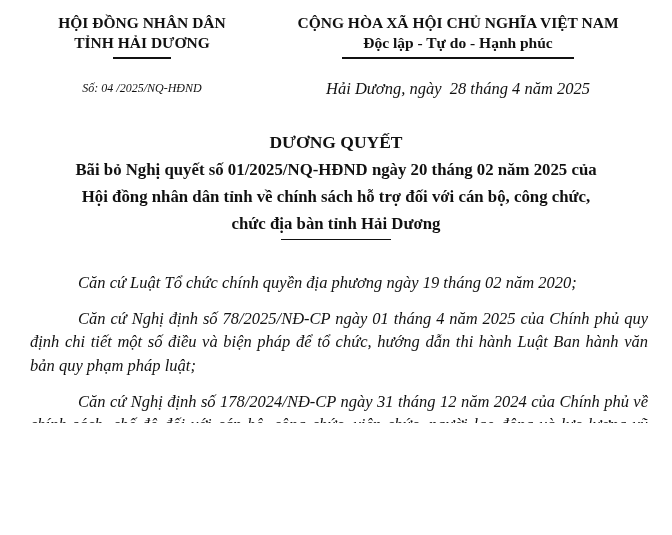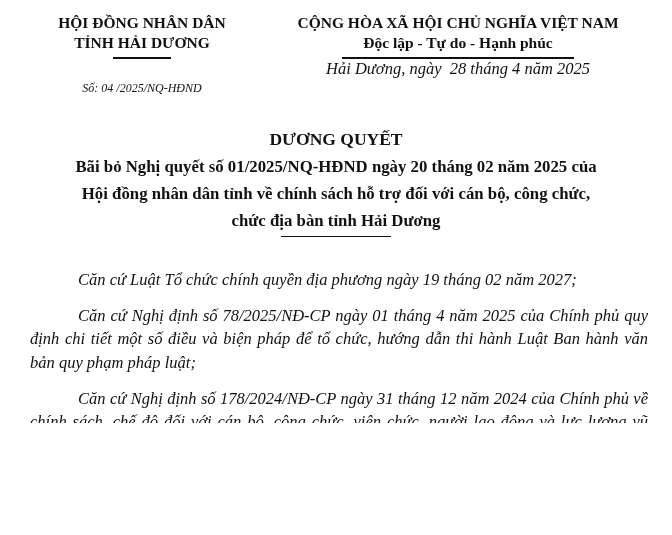--- a/index.html
+++ b/index.html
@@ -37,20 +37,21 @@
   .rule { height: 1.5px; background: #111111; }
   .rule-left  { width: 58px;  margin: 4px auto 0; }
   .rule-right { width: 232px; margin: 4px auto 0; }
   .doc-number {
     margin-top: 22px;
     font-size: 12px;
     white-space: pre-wrap;
     font-style: italic;
   }
   .date-line {
+    margin-top: 20px;
     font-style: italic;
     font-size: 16.5px;
     white-space: pre-wrap;
   }
   
   .title-block { margin-top: 33px; text-align: center; }
   .title-heading {
     font-weight: bold;
     font-size: 17.5px;
     line-height: 21px;
@@ -102,18 +103,18 @@
     <div class="title-heading">DƯƠNG QUYẾT</div>
     <div class="subtitle">
       <div class="subtitle-line">Bãi bỏ Nghị quyết số 01/2025/NQ-HĐND ngày 20 tháng 02 năm 2025 của</div>
       <div class="subtitle-line">Hội đồng nhân dân tỉnh về chính sách hỗ trợ đối với cán bộ, công chức,</div>
       <div class="subtitle-line">chức địa bàn tỉnh Hải Dương</div>
     </div>
     <div class="rule rule-title"></div>
   </div>
 
   <div class="body-text">
-    <p>Căn cứ Luật Tổ chức chính quyền địa phương ngày 19 tháng 02 năm 2027;</p>
+    <p>Căn cứ Luật Tổ chức chính quyền địa phương ngày 19 tháng 02 năm 2020;</p>
     <p>Căn cứ Nghị định số 78/2025/NĐ-CP ngày 01 tháng 4 năm 2025 của Chính phủ quy định chi tiết một số điều và biện pháp để tổ chức, hướng dẫn thi hành Luật Ban hành văn bản quy phạm pháp luật;</p>
     <p>Căn cứ Nghị định số 178/2024/NĐ-CP ngày 31 tháng 12 năm 2024 của Chính phủ về chính sách, chế độ đối với cán bộ, công chức, viên chức, người lao động và lực lượng vũ trang trong thực hiện sắp xếp tổ chức bộ máy của hệ thống chính trị; Nghị định số 67/2025/NĐ-CP ngày 15 tháng 3 năm 2025 của Chính phủ về sửa đổi, bổ sung một số điều của Nghị định số 178/2024/NĐ-CP ngày 31 tháng 12 năm 2024 của Chính phủ về chính sách, chế độ đối với cán bộ</p>
   </div>
 
 </div>
 
 </body></html>

